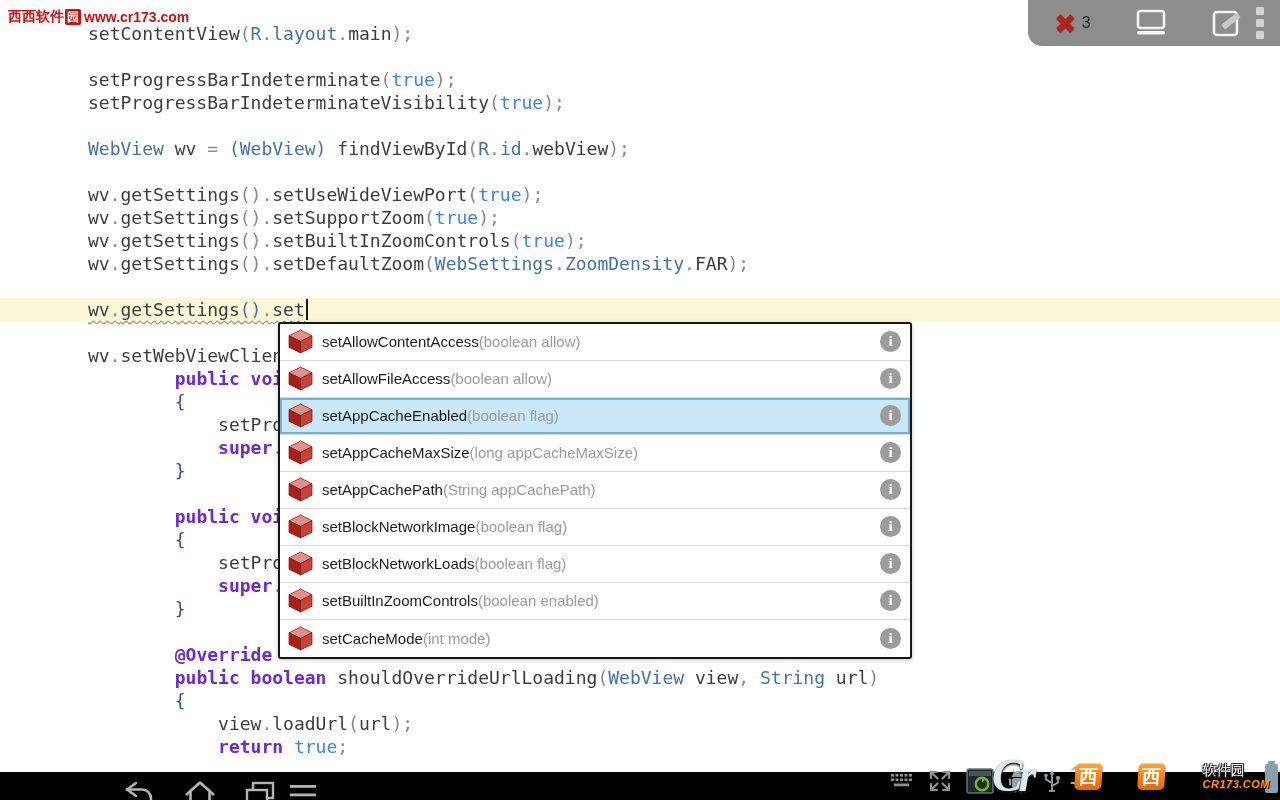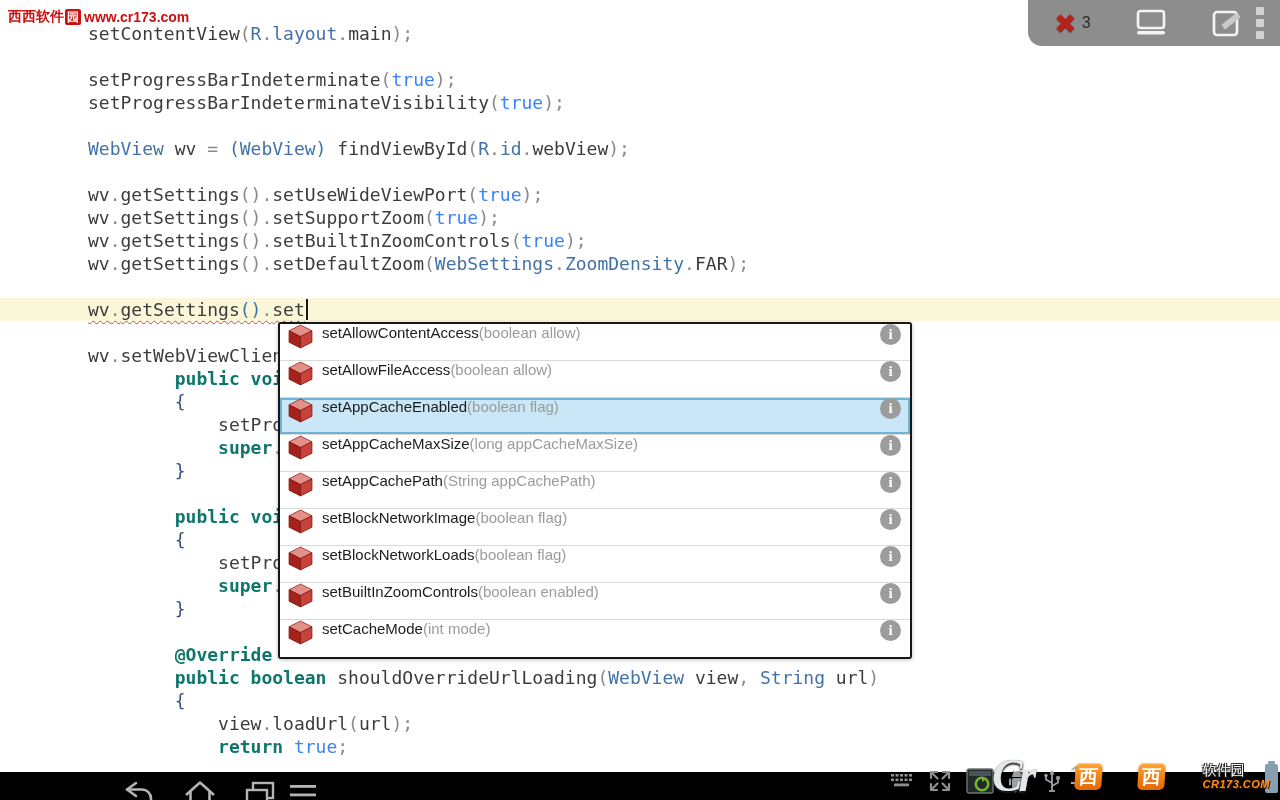--- a/index.html
+++ b/index.html
@@ -9,34 +9,34 @@
 
   
   #code-editor { position:absolute; inset:0; padding-top:22px;
     font-family:"DejaVu Sans Mono", monospace; font-size:18px; line-height:23px;
     color:#3c3c3c; z-index:1; }
   .code-line { white-space:pre; min-height:23px; padding-left:88px; }
   .code-line.hl { background:#faf6d8; }
   .tk-pl { color:#3c3c3c; }
   .tk-pu { color:#8a8a8a; }
   .tk-ty { color:#4272a8; }
-  .tk-kw { color:#0f766e; font-weight:bold; }
+  .tk-kw { color:#6d28d9; font-weight:bold; }
   .tk-lit { color:#3b82f6; }
   .tk-br { color:#3c4f80; }
   .squiggle { text-decoration:underline; text-decoration-style:wavy;
     text-decoration-color:#c64b3a; text-decoration-thickness:1px;
     text-underline-offset:4px; text-decoration-skip-ink:none; }
   .caret { display:inline-block; width:2px; height:21px; background:#1a1a1a;
     vertical-align:-4px; margin-left:1px; }
 
   
   #autocomplete { position:absolute; left:278px; top:322px; width:634px;
     background:#fff; border:2px solid #161616; border-radius:3px; z-index:5;
     box-shadow:0 1px 4px rgba(0,0,0,.25); overflow:hidden; }
-  .ac-row { display:flex; height:37px; padding:0 9px 1px 8px;
+  .ac-row { display:flex; align-items:center; height:37px; padding:0 9px 1px 8px;
     border-bottom:1px solid #dadada; background:#fff; }
   .ac-row:last-child { border-bottom:none; }
   .ac-row.selected { background:#c9e7f6; box-shadow:inset 0 0 0 2px #6fb3d4; }
   .ac-cube { width:25px; height:25px; margin-right:9px; flex:0 0 auto; }
   .ac-name { font-size:15px; color:#1c1c1c; }
   .ac-params { font-size:15px; color:#9b9b9b; }
   .ac-info { margin-left:auto; width:21px; height:21px; border-radius:50%;
     background:#9c9c9c; color:#fff; font-family:"Liberation Serif", serif;
     font-weight:bold; font-size:15px; line-height:21px; text-align:center; flex:0 0 auto; }
 

